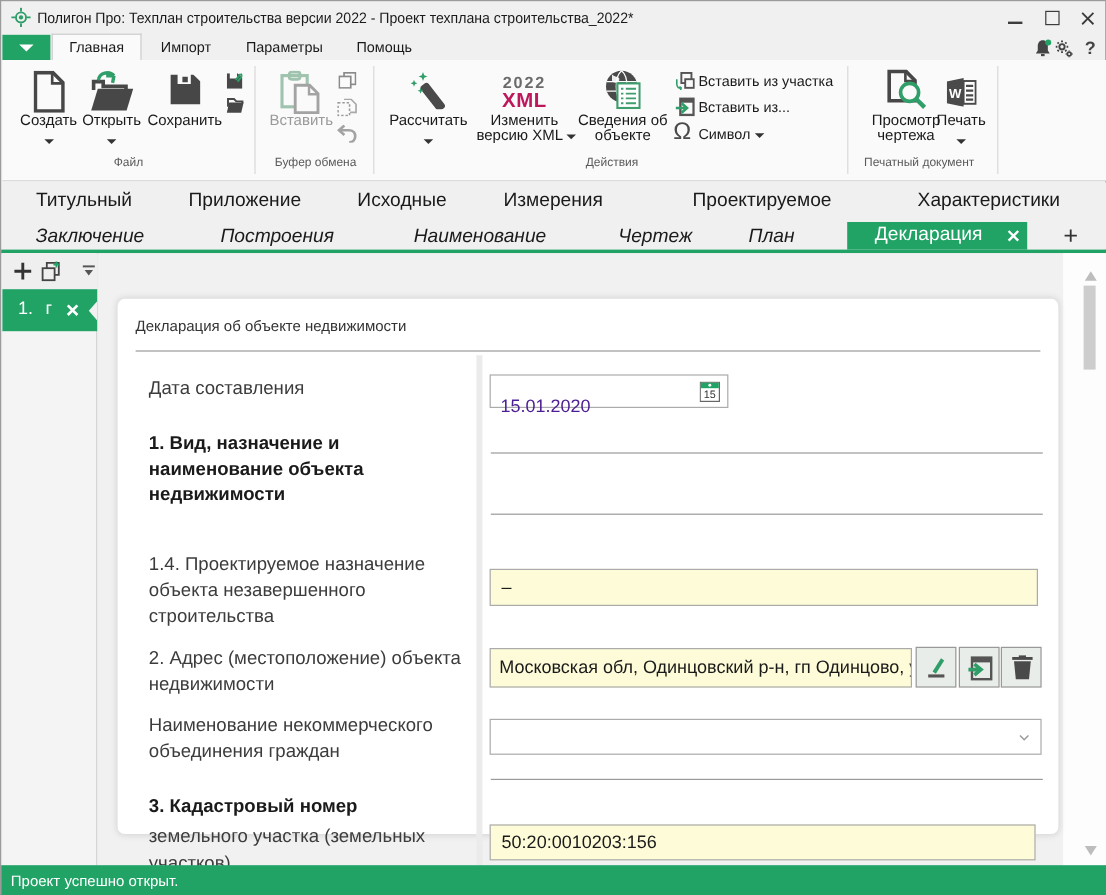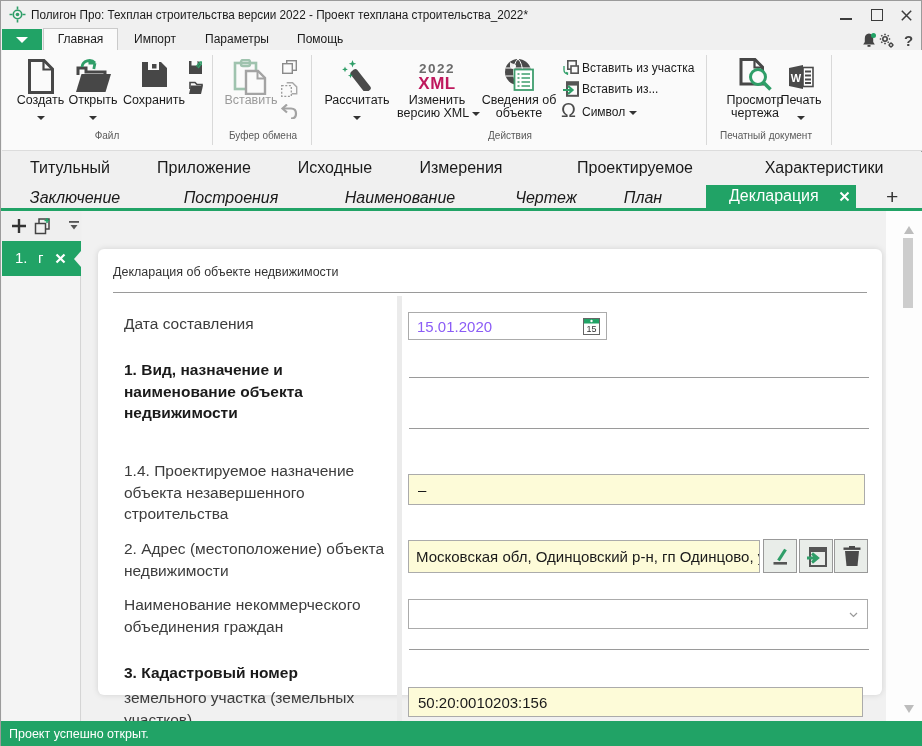--- a/index.html
+++ b/index.html
@@ -288,21 +288,21 @@
   <div class="content">
     <div class="gutter"></div>
     <div class="card">
       <div class="card-inner">
         <div class="heading">Декларация об объекте недвижимости</div>
         <div class="hr-top"></div>
         <div class="vstrip"></div>
 
         <div class="flabel" style="top:64px">Дата составления</div>
         <div class="wfield" style="top:63px;width:199px;height:28px;">
-          <span style="position:absolute;left:8px;top:5px;font-size:15px;color:#8b5cf6">15.01.2020</span>
+          <span style="position:absolute;left:8px;top:17px;font-size:15px;color:#4c1d95">15.01.2020</span>
           <svg class="abs" style="left:174px;top:5px" width="17" height="17" viewBox="0 0 17 17">
             <rect x="0.5" y="0.5" width="16" height="16" fill="#fff" stroke="#666"></rect>
             <rect x="1" y="1" width="15" height="4.5" fill="#21a366"></rect>
             <circle cx="8.5" cy="3" r="1.2" fill="#fff"></circle>
             <text x="8.5" y="14" font-size="9" text-anchor="middle" fill="#333" font-family="Liberation Sans">15</text>
           </svg>
         </div>
 
         <div class="flabel" style="top:110px"><b>1. Вид, назначение и наименование объекта недвижимости</b></div>
         <div class="uline" style="top:128px"></div>

